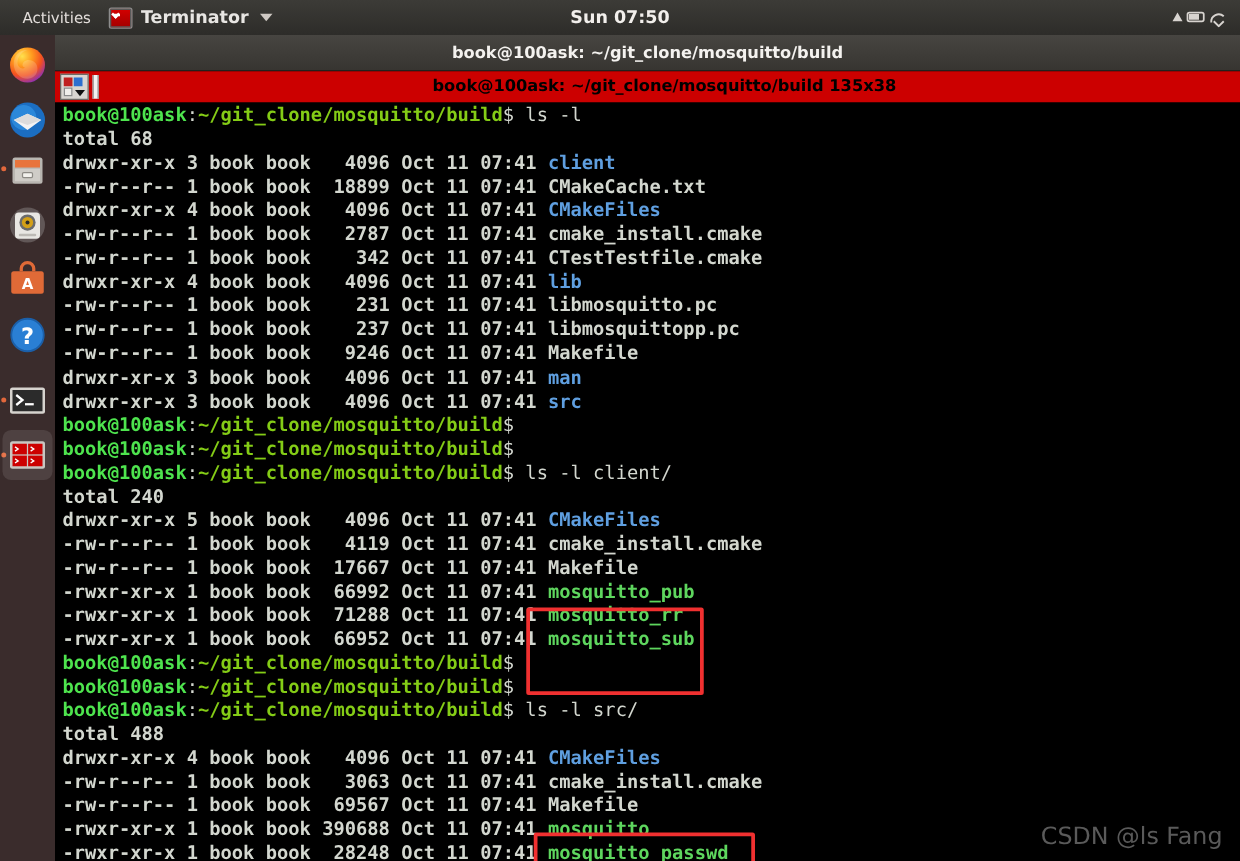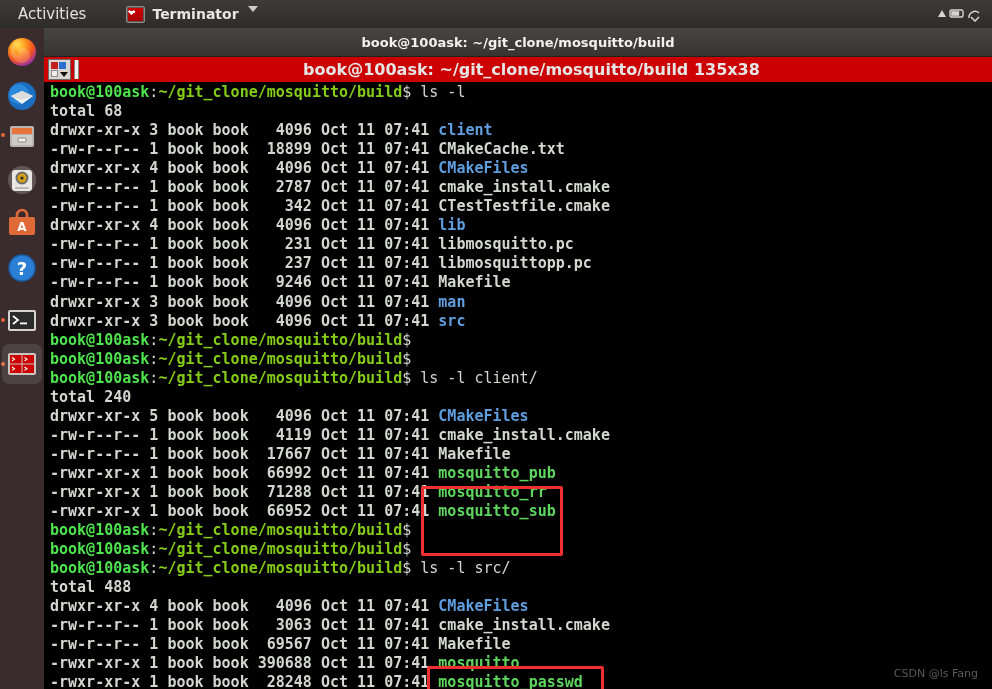--- a/index.html
+++ b/index.html
@@ -13,25 +13,25 @@
   #root{position:relative;width:992px;height:689px;}
 
   
   .topbar{
     position:absolute;left:0;top:0;width:992px;height:28px;
     background:linear-gradient(180deg,#3c3b37 0%,#2d2c29 100%);
     color:#e8e6e3;
     display:flex;align-items:center;
   }
   .topbar .activities{
-    margin-left:12px;font-size:15px;color:#e3dedb;font-weight:normal;
+    margin-left:12px;font-size:12px;color:#e3dedb;font-weight:normal;
     padding:2px 6px;border-radius:3px;
   }
   .topbar .appentry{
-    display:flex;align-items:flex-start;gap:7px;margin-left:34px;
+    display:flex;align-items:center;gap:7px;margin-left:8px;
   }
   .topbar .appname{font-size:14px;font-weight:bold;color:#e8e6e3;}
   .topbar .caret{
     width:0;height:0;border-left:5px solid transparent;border-right:5px solid transparent;
     border-top:6px solid #cfc9c4;margin-left:2px;
   }
   .topbar .clock{
     position:absolute;left:0;right:0;text-align:center;font-size:14px;font-weight:bold;color:#f2efec;
     pointer-events:none;
   }
@@ -101,21 +101,21 @@
   .tab-tool .q1{left:2px;top:2px;background:#c02020;}
   .tab-tool .q2{left:10px;top:2px;background:#2d6fd0;}
   .tab-tool .q3{left:2px;top:10px;background:#f0eeea;border:1px solid #8a8a8a;width:5px;height:5px;}
   .tab-tool .q4{left:11px;top:12px;width:0;height:0;border-left:4px solid transparent;border-right:4px solid transparent;border-top:5px solid #111;}
   .tab-sep{
     width:3px;height:19px;background:#f2f2f2;border-left:1px solid #8a8a8a;border-right:1px solid #8a8a8a;
     margin-right:6px;flex:0 0 auto;
   }
   .tab-title{
     position:absolute;left:0;right:0;text-align:center;
-    color:#e5e5e5;font-size:16px;font-weight:bold;
+    color:#000000;font-size:13px;font-weight:bold;
     pointer-events:none;
     padding-left:27px;
   }
 
   
   .term{
     position:relative;
     width:100%;height:608px;
     background:#000000;
     overflow:hidden;
@@ -137,36 +137,37 @@
   .c-punct{color:#d3d7cf;}
 
   
   .redbox{
     position:absolute;border:3px solid #f03030;border-radius:2px;
     pointer-events:none;
   }
 
   .watermark{
     position:absolute;right:14px;bottom:10px;
-    color:#5a5a5a;font-size:11px;
+    color:#5a5a5a;font-size:19px;
     font-family:"DejaVu Sans","Liberation Sans",sans-serif;
   }
 </style>
 </head>
 <body>
 
 <div id="root">
 
   <div class="topbar">
     <div class="activities">Activities</div>
     <div class="appentry">
       <div class="tico"></div>
       <span class="appname">Terminator</span>
       <span class="caret"></span>
     </div>
+    <div class="clock">Sun 07:50</div>
     <div class="sys-area">
       <svg width="46" height="16" viewBox="0 0 46 16">
         <path d="M2 11 L6 4 L10 11 Z" fill="#d8d4d0"></path>
         <rect x="14" y="4" width="13" height="7" rx="1.5" fill="none" stroke="#d8d4d0" stroke-width="1.4"></rect>
         <rect x="15.2" y="5.2" width="8" height="4.6" fill="#d8d4d0"></rect>
         <path d="M33 12 a6 6 0 0 1 10 -5" fill="none" stroke="#d8d4d0" stroke-width="1.5"></path>
         <path d="M35 11 l4 4 l4 -4" fill="none" stroke="#d8d4d0" stroke-width="1.5"></path>
       </svg>
     </div>
   </div>

